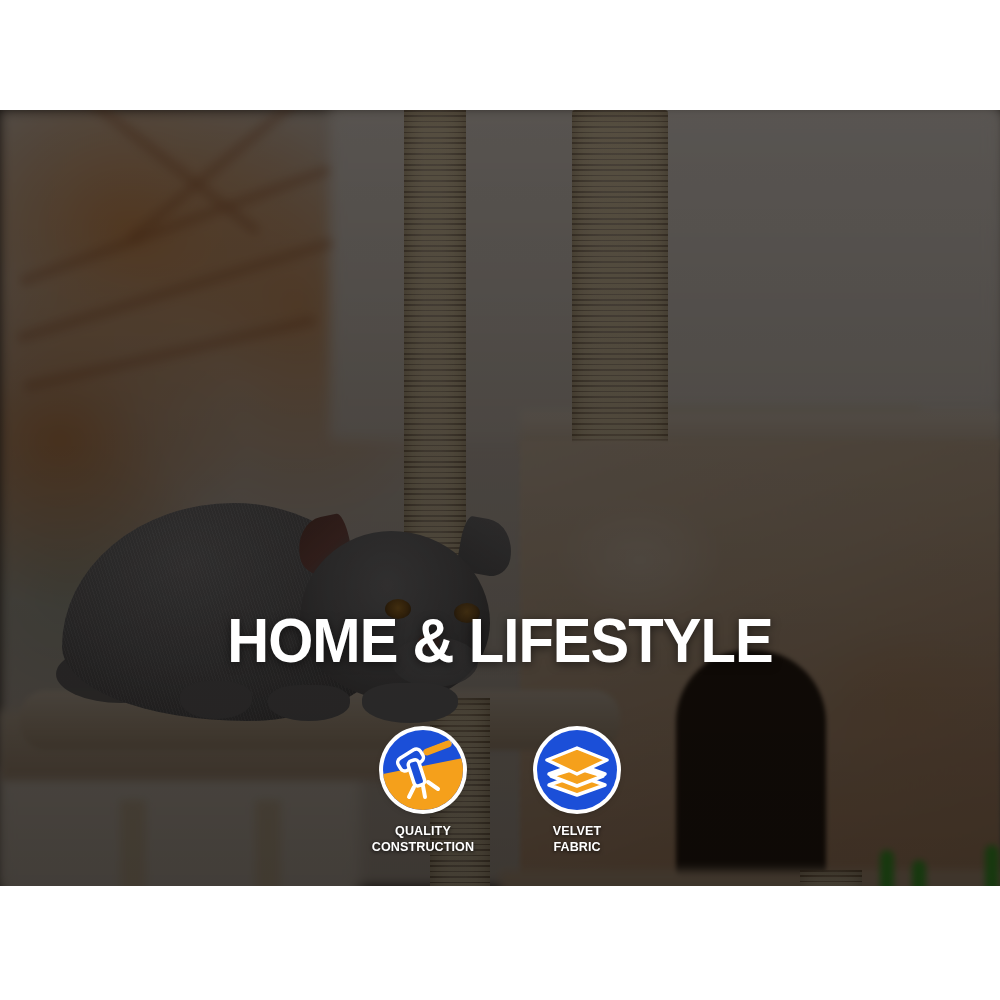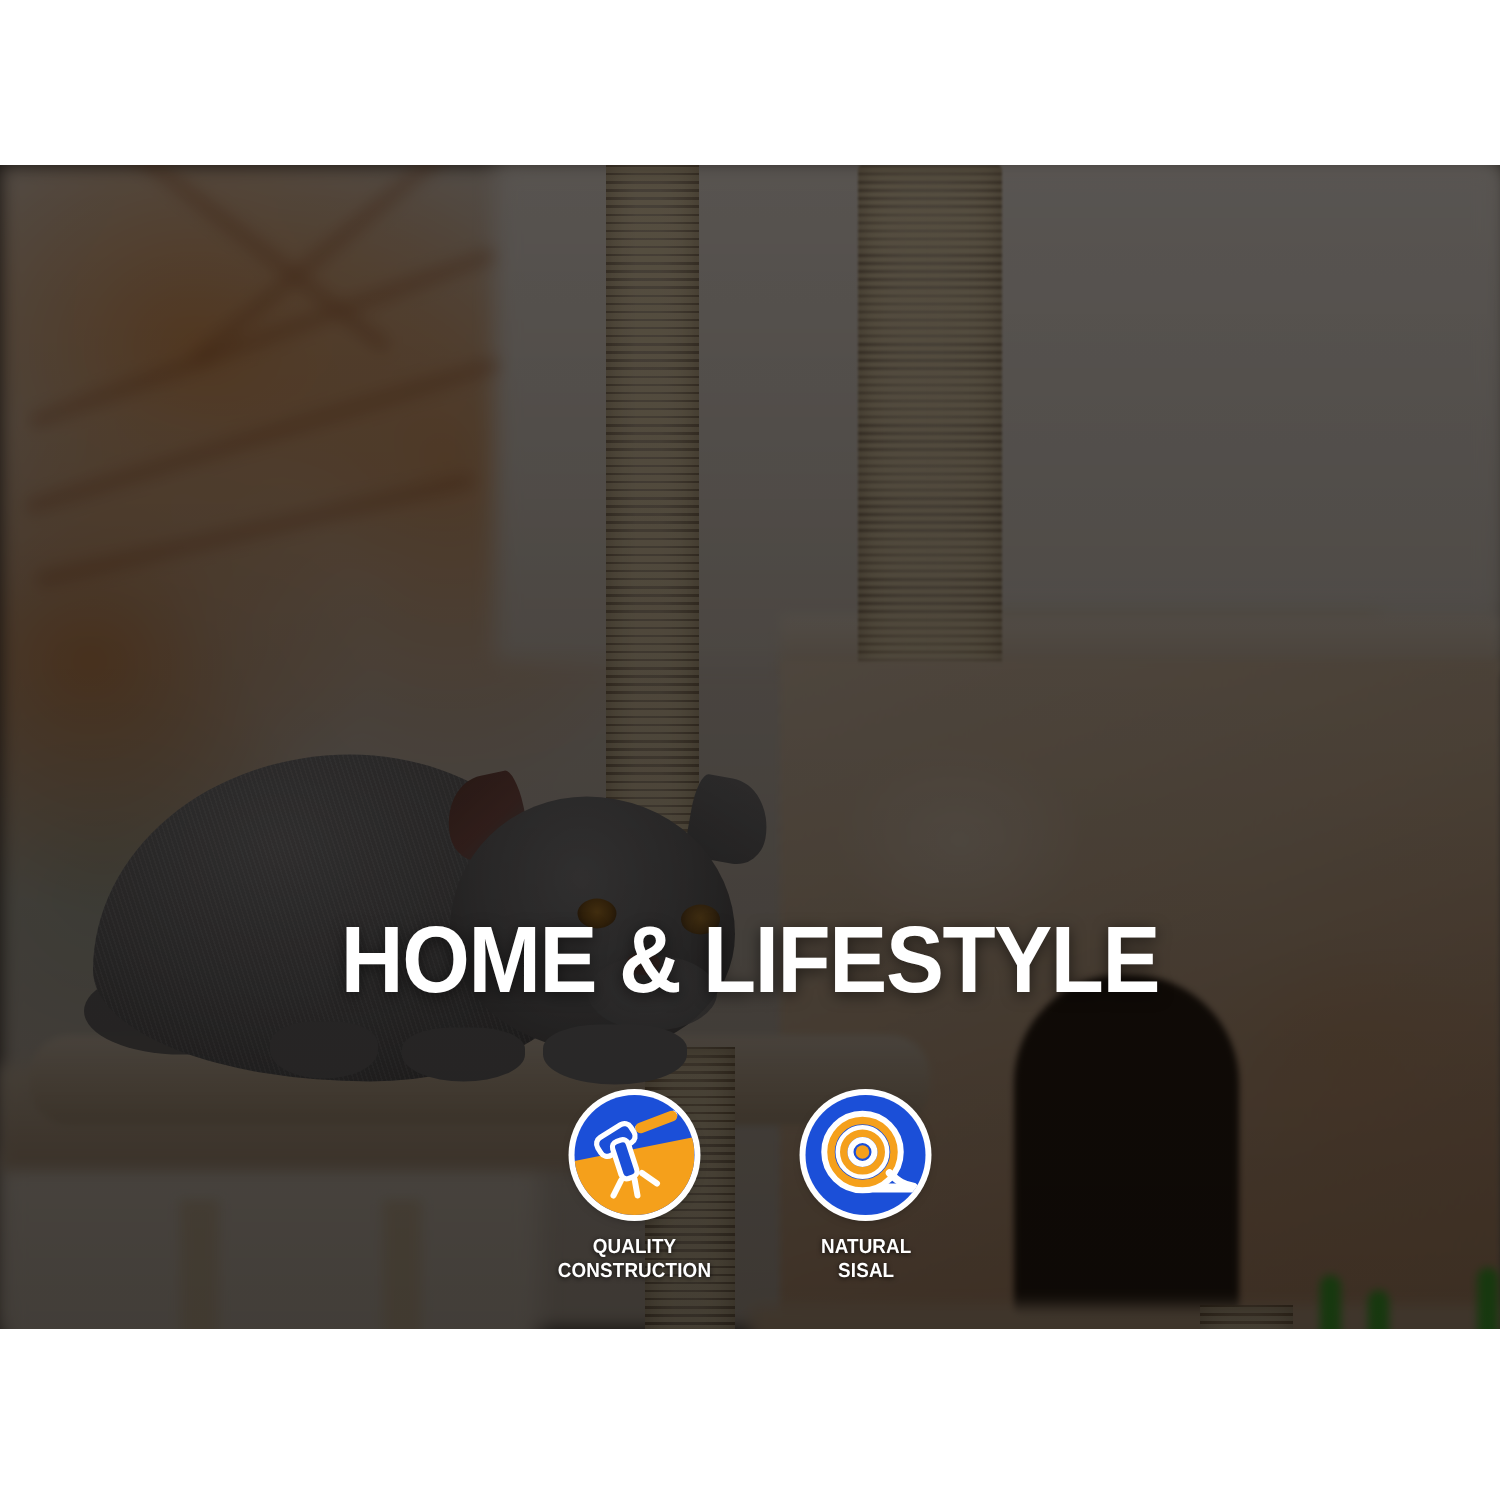--- a/index.html
+++ b/index.html
@@ -208,35 +208,32 @@
               <line x1="40" y1="56" x2="42" y2="67"></line>
               <line x1="45" y1="52" x2="55" y2="59"></line>
             </g>
           </svg>
         </div>
         <div class="flabel">QUALITY
 CONSTRUCTION</div>
       </div>
 
 
+
       <div class="feature">
         <div class="badge">
           <svg viewBox="0 0 80 80">
-            <path d="M40 62 L72 62" stroke="#ffffff" stroke-width="6" stroke-linecap="round" fill="none"></path>
-            <path d="M40 56 L68 56" stroke="#f5a01b" stroke-width="0" fill="none"></path>
-            <circle cx="38" cy="38" r="25" fill="none" stroke="#ffffff" stroke-width="5"></circle>
-            <circle cx="38" cy="38" r="21" fill="none" stroke="#f5a01b" stroke-width="5"></circle>
-            <circle cx="38" cy="38" r="16" fill="none" stroke="#ffffff" stroke-width="4"></circle>
-            <circle cx="38" cy="38" r="12.5" fill="none" stroke="#f5a01b" stroke-width="5"></circle>
-            <circle cx="38" cy="38" r="8" fill="none" stroke="#ffffff" stroke-width="4"></circle>
-            <circle cx="38" cy="38" r="4.5" fill="#f5a01b"></circle>
-            <path d="M56 52 C62 58 66 60 72 61" stroke="#ffffff" stroke-width="5" fill="none" stroke-linecap="round"></path>
+            <g stroke="#ffffff" stroke-width="3.5" stroke-linejoin="round">
+              <path d="M40 45 L68 55 L40 65 L12 55 Z" fill="#f5a01b"></path>
+              <path d="M40 34 L68 44 L40 54 L12 44 Z" fill="#ffffff"></path>
+              <path d="M40 38 L66 46 L40 56 L14 46 Z" fill="#f5a01b"></path>
+              <path d="M40 18 L70 30 L40 44 L10 30 Z" fill="#f5a01b"></path>
+            </g>
           </svg>
         </div>
-        <div class="flabel">NATURAL
-SISAL</div>
+        <div class="flabel">VELVET
+FABRIC</div>
       </div>
-
 
 
     </div>
   </div>
 </div>
 
 </body></html>

